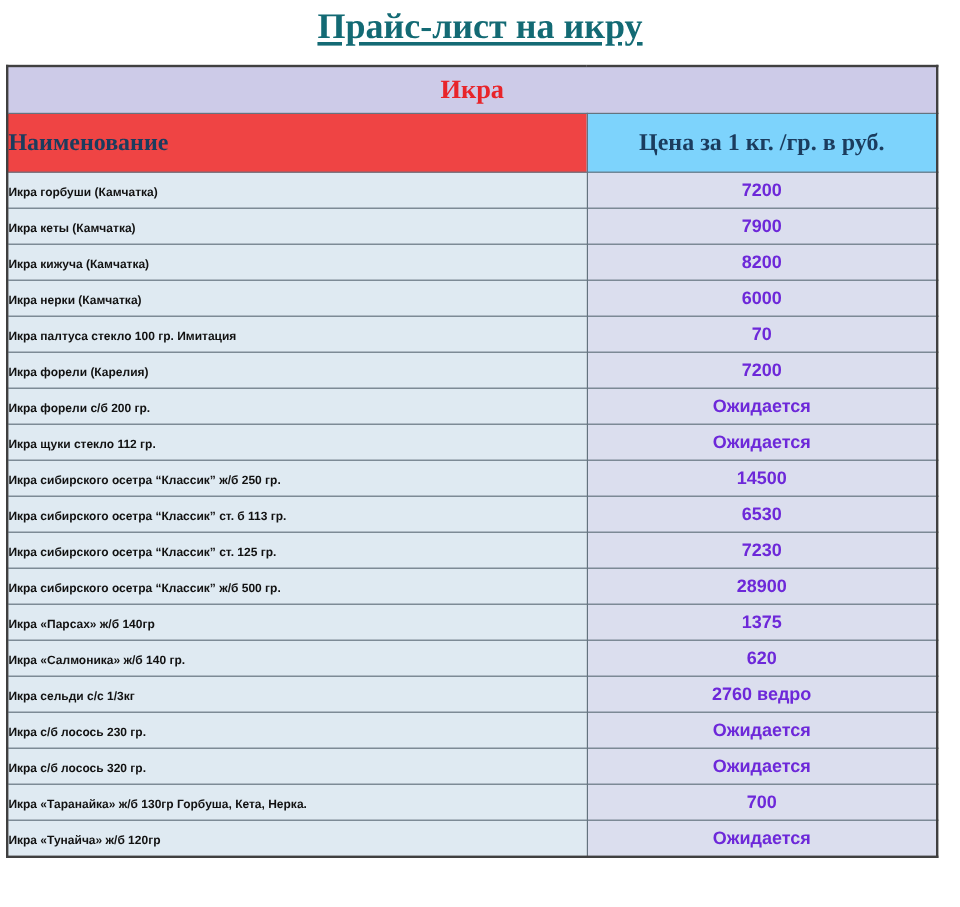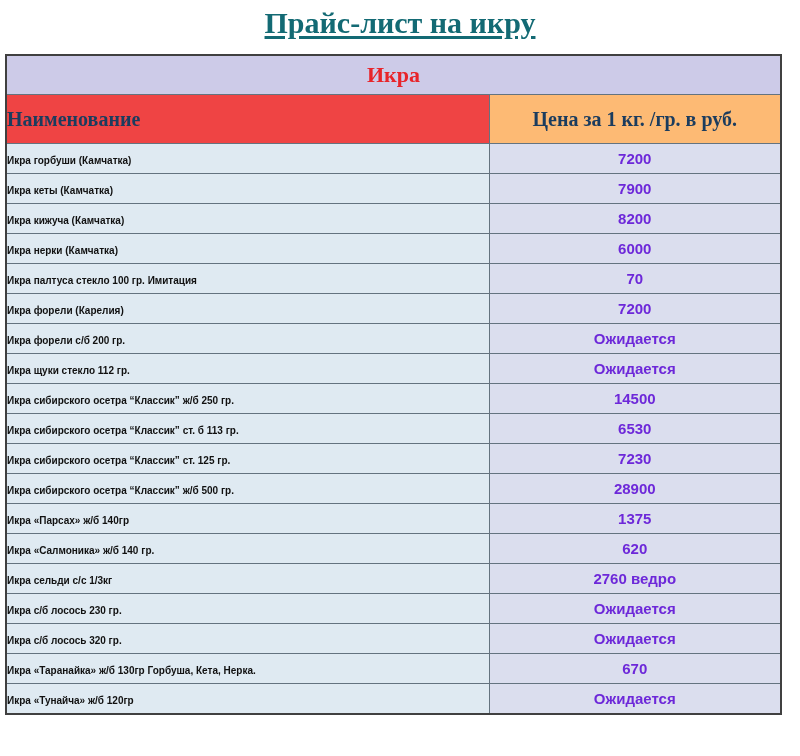--- a/index.html
+++ b/index.html
@@ -80,21 +80,21 @@
     line-height: 1;
   }
 
   
   .hdr-name {
     background: #ef4444;
     height: 48px;
     text-align: left;
   }
   .hdr-price {
-    background: #fdba74;
+    background: #7dd3fc;
     height: 48px;
     text-align: center;
   }
   .hdr-name .txt, .hdr-price .txt {
     font-family: "Liberation Serif", "DejaVu Serif", serif;
     font-size: 20px;
     font-weight: bold;
     color: #1b3c5e;
     line-height: 1;
     white-space: nowrap;
@@ -222,21 +222,21 @@
           <tr class="data-row">
             <td class="cell-name"><span class="txt">Икра с/б лосось 230 гр.</span></td>
             <td class="cell-price"><span class="txt">Ожидается</span></td>
           </tr>
           <tr class="data-row">
             <td class="cell-name"><span class="txt">Икра с/б лосось 320 гр.</span></td>
             <td class="cell-price"><span class="txt">Ожидается</span></td>
           </tr>
           <tr class="data-row">
             <td class="cell-name"><span class="txt">Икра «Таранайка» ж/б 130гр Горбуша, Кета, Нерка.</span></td>
-            <td class="cell-price"><span class="txt">670</span></td>
+            <td class="cell-price"><span class="txt">700</span></td>
           </tr>
           <tr class="data-row">
             <td class="cell-name"><span class="txt">Икра «Тунайча» ж/б 120гр</span></td>
             <td class="cell-price"><span class="txt">Ожидается</span></td>
           </tr>
         </tbody>
     </table>
   </div>
 
 </div>

